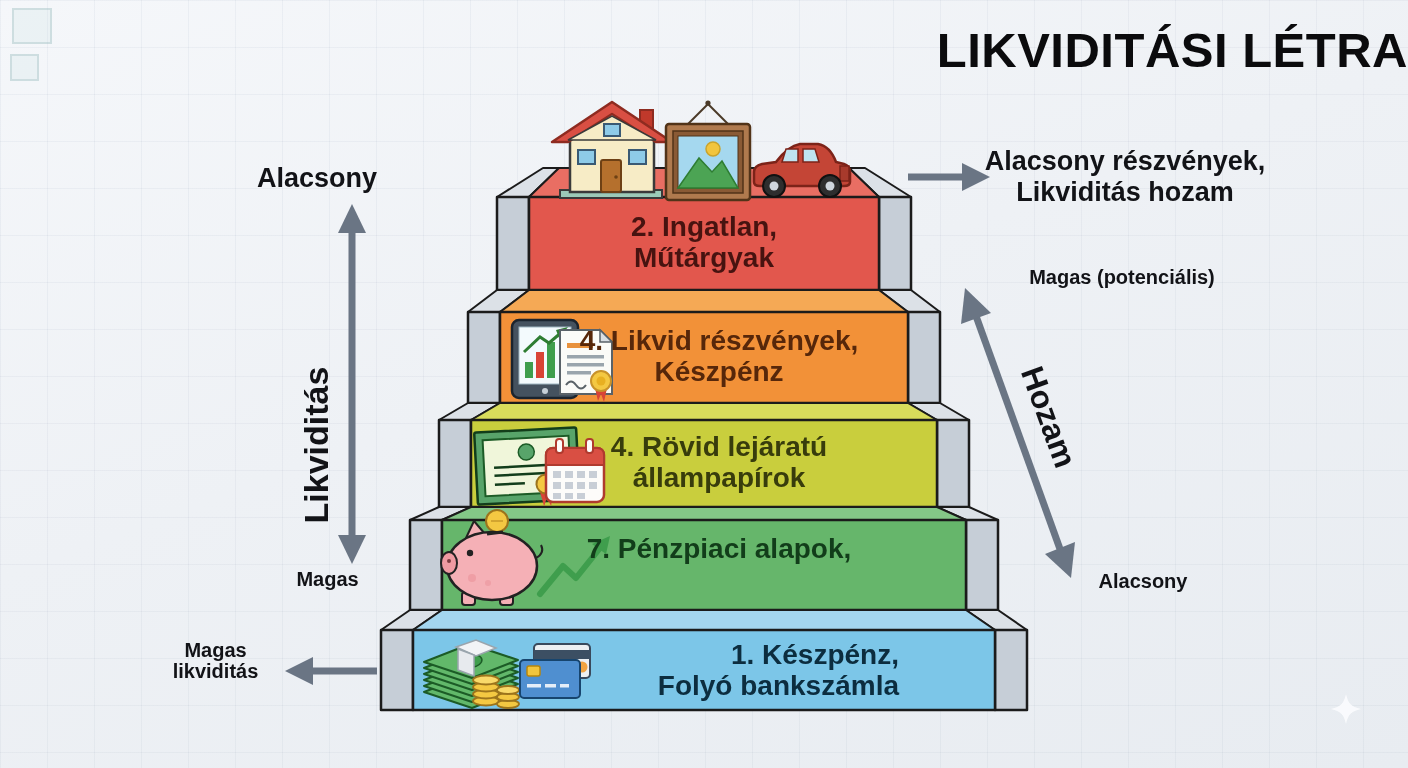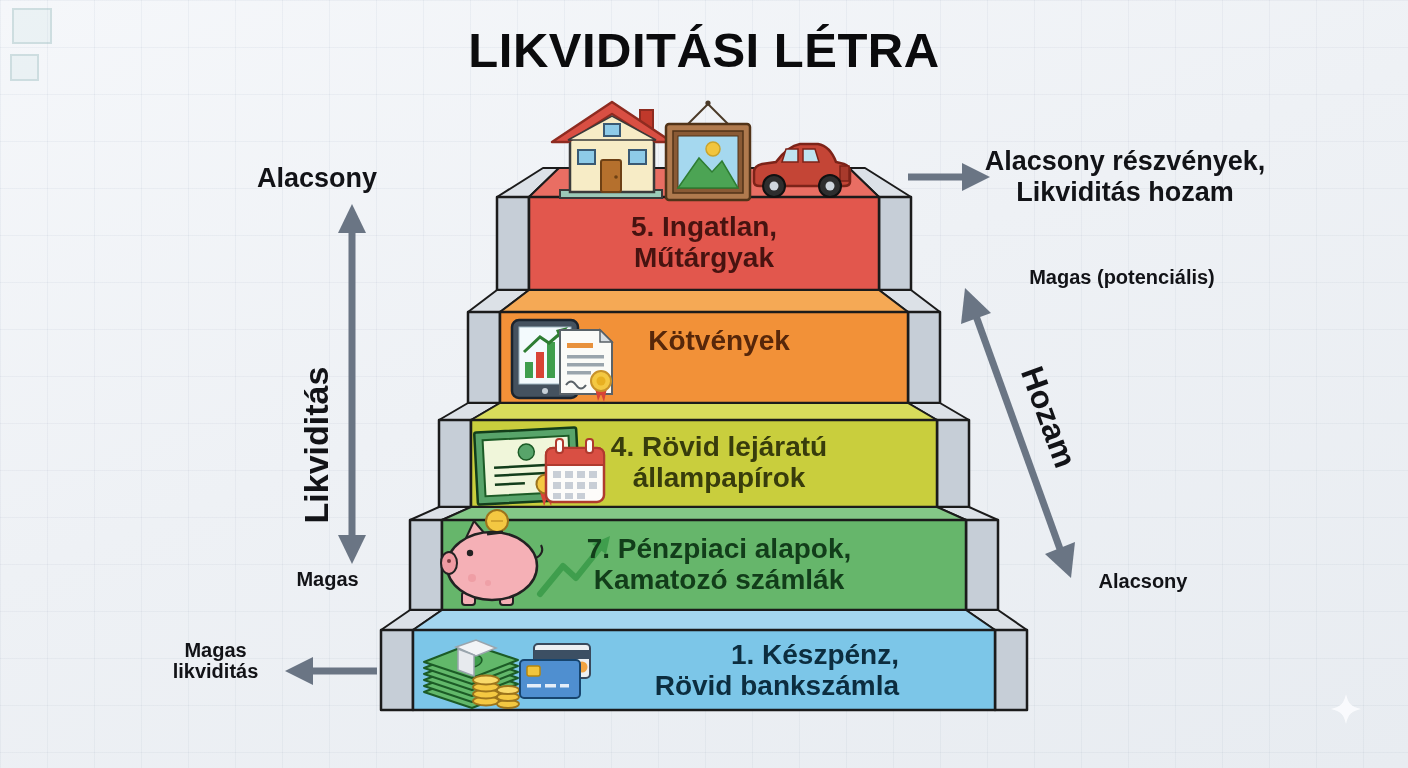--- a/index.html
+++ b/index.html
@@ -12,21 +12,21 @@
     position:absolute;inset:0;
     background-image:
       linear-gradient(rgba(150,165,185,.10) 1px,transparent 1px),
       linear-gradient(90deg,rgba(150,165,185,.10) 1px,transparent 1px);
     background-size:47px 47px;
   }
   .deco-square{position:absolute;border:2px solid rgba(140,175,180,.30);background:rgba(185,215,218,.16);}
   .ds1{left:12px;top:8px;width:36px;height:32px;}
   .ds2{left:10px;top:54px;width:25px;height:23px;}
   .title{
-    position:absolute;left:0;top:22px;width:100%;text-align:center;
+    position:absolute;left:0;top:22px;width:100%;text-align:right;
     font-size:49px;font-weight:700;letter-spacing:.5px;color:#0b0b0d;
   }
   .lbl{position:absolute;font-weight:700;color:#121317;text-align:center;line-height:1.1;}
   .f27{font-size:27px;} .f28{font-size:20px;}
   .lbl-alacsony-left{left:232px;top:164px;width:170px;}
   .lbl-likviditas{left:178px;top:425px;width:280px;height:40px;font-size:34px;
     transform:rotate(-90deg);transform-origin:center;}
   .lbl-magas-left{left:245px;top:568px;width:165px;}
   .co-magas-likv{left:128px;top:640px;width:175px;line-height:1.04;}
   .co-alacsony-likv{left:975px;top:146px;width:300px;line-height:1.13;}
@@ -291,31 +291,31 @@
   <div class="lbl f27 co-alacsony-likv">
     <div>Alacsony részvények,</div>
     <div>Likviditás hozam</div>
   </div>
 
   <div class="lbl f28 lbl-magas-pot">Magas (potenciális)</div>
   <div class="lbl lbl-hozam">Hozam</div>
   <div class="lbl f28 lbl-alacsony-right">Alacsony</div>
 
   <div class="step-label sl5">
-    <div>5. Ingatlan,</div>
+    <div>2. Ingatlan,</div>
     <div>Műtárgyak</div>
   </div>
   <div class="step-label sl4">
-    <div>Kötvények</div>
+    <div>4. Likvid részvények,</div>
+    <div>Készpénz</div>
   </div>
   <div class="step-label sl3">
     <div>4. Rövid lejáratú</div>
     <div>állampapírok</div>
   </div>
   <div class="step-label sl2">
     <div>7. Pénzpiaci alapok,</div>
-    <div>Kamatozó számlák</div>
   </div>
   <div class="step-label sl1">
     <div>1. Készpénz,</div>
-    <div>Rövid bankszámla</div>
+    <div>Folyó bankszámla</div>
   </div>
 </div>
 
 </body></html>

